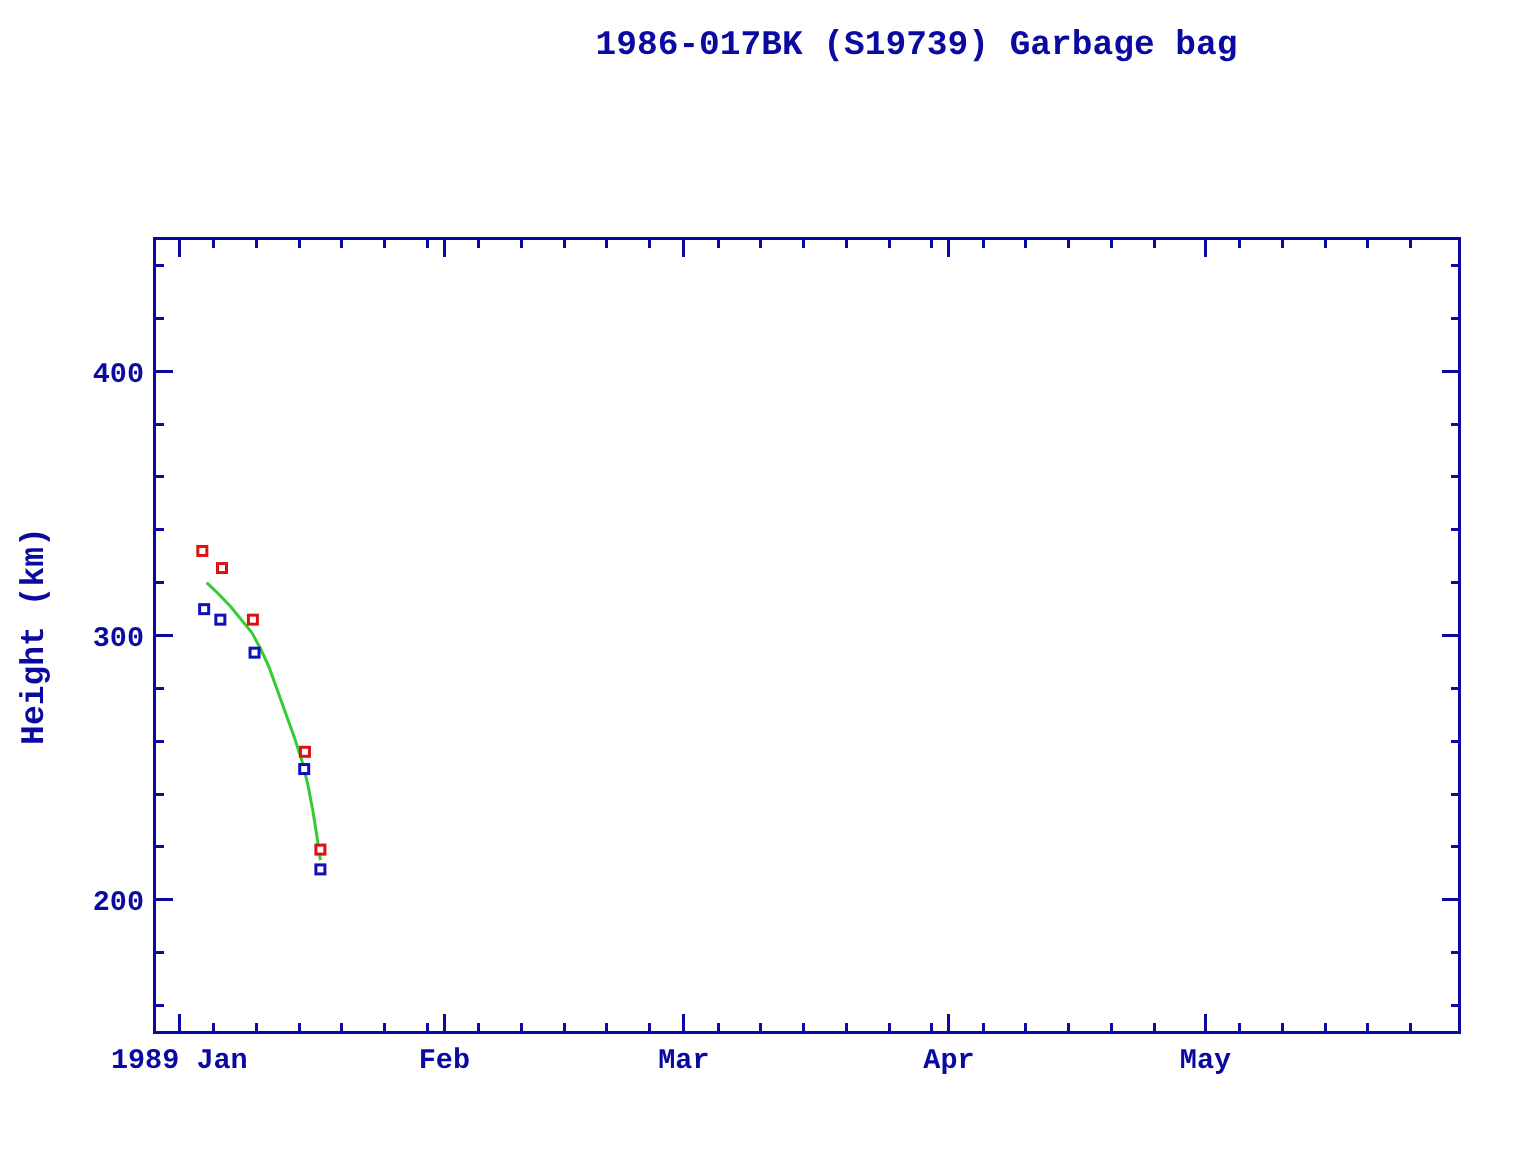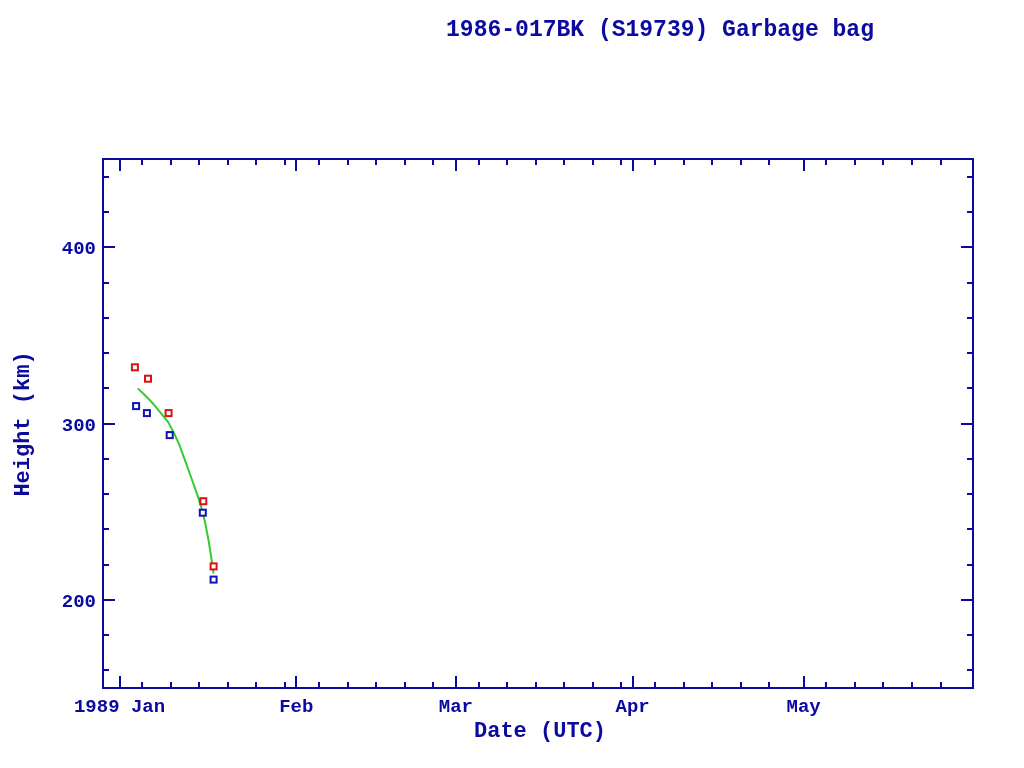--- a/index.html
+++ b/index.html
@@ -8,21 +8,21 @@
     position: relative;
     width: 1024px;
     height: 768px;
     background: #ffffff;
     overflow: hidden;
     font-family: "Liberation Mono", "DejaVu Sans Mono", monospace;
   }
   .chart-title {
     position: absolute;
     top: 17px;
-    left: 660px;
+    left: 611px;
     transform: translateX(-50%);
     font-size: 23px;
     font-weight: bold;
     color: var(--navy);
     white-space: nowrap;
   }
   .x-axis-title {
     position: absolute;
     top: 719px;
     left: 540px;
@@ -175,14 +175,13 @@
       </g>
       <g>
         <rect x="133.1" y="403.1" width="6" height="6" fill="#ffffff" stroke="#1111bb" stroke-width="2"></rect>
         <rect x="143.9" y="410.1" width="6" height="6" fill="#ffffff" stroke="#1111bb" stroke-width="2"></rect>
         <rect x="166.7" y="432.1" width="6" height="6" fill="#ffffff" stroke="#1111bb" stroke-width="2"></rect>
         <rect x="199.8" y="509.7" width="6" height="6" fill="#ffffff" stroke="#1111bb" stroke-width="2"></rect>
         <rect x="210.6" y="576.6" width="6" height="6" fill="#ffffff" stroke="#1111bb" stroke-width="2"></rect>
       </g>
     </svg>
 
-  <div class="x-axis-title">Date (UTC)</div>
 </div>
 
 </body></html>

